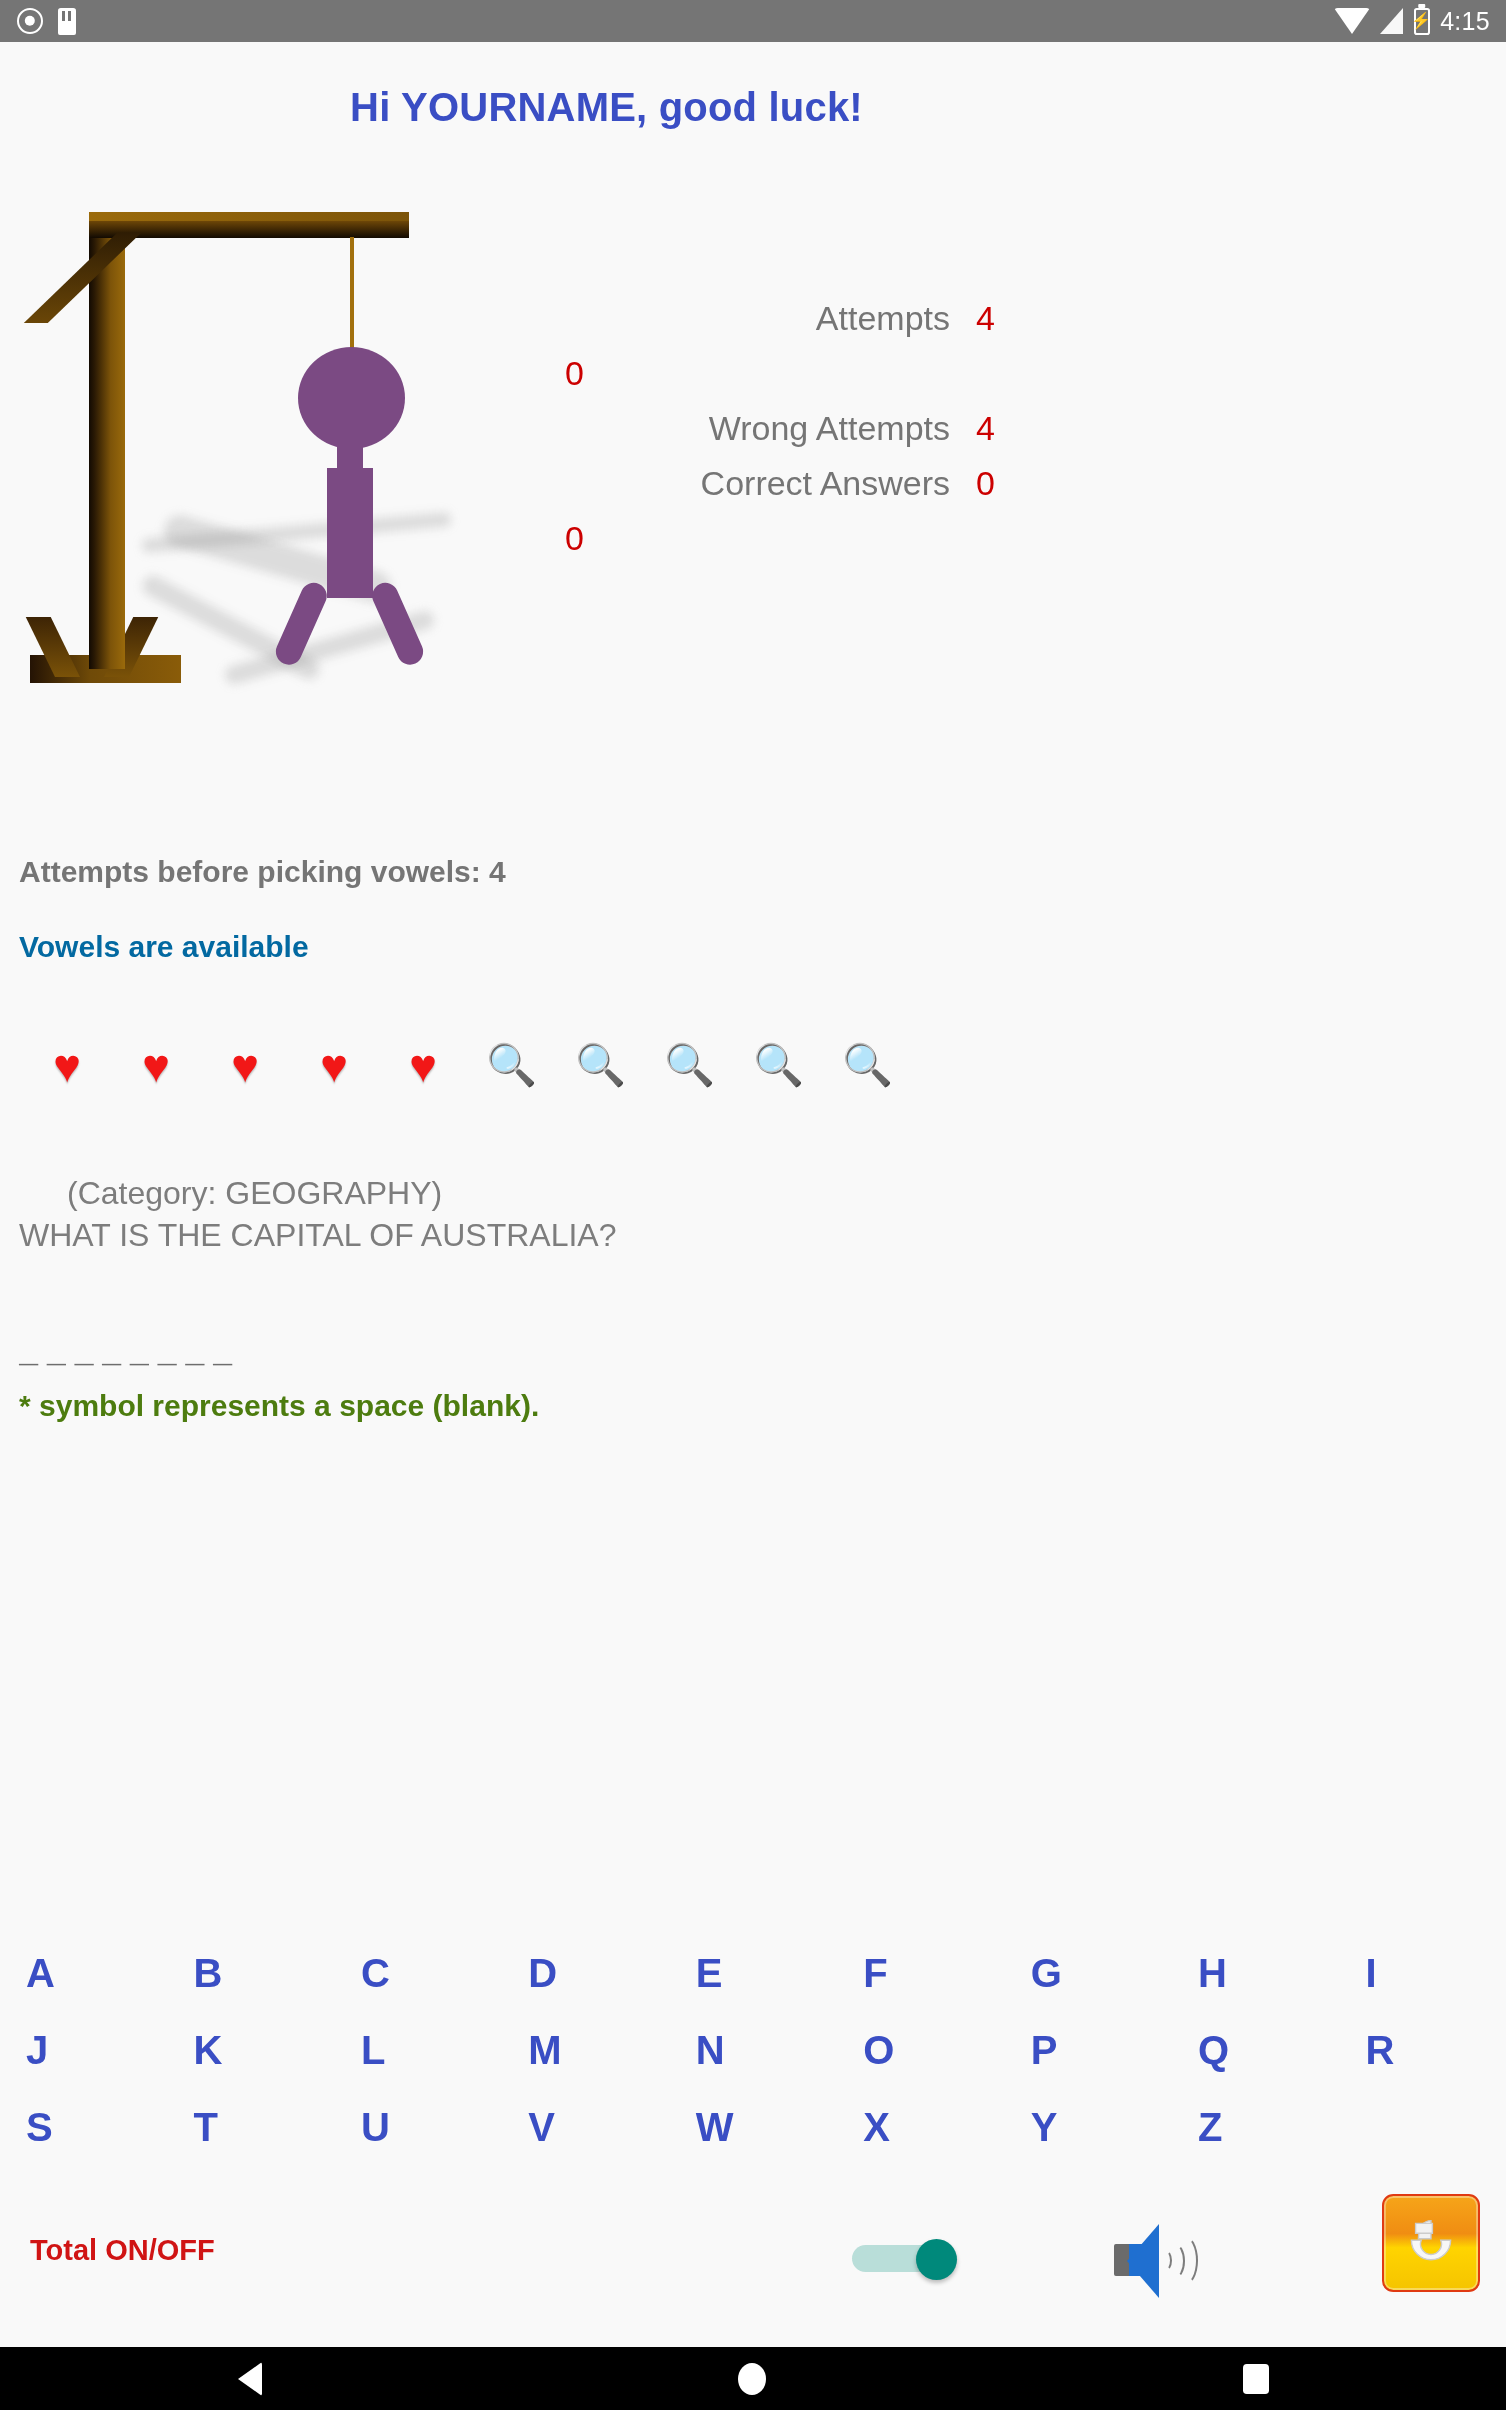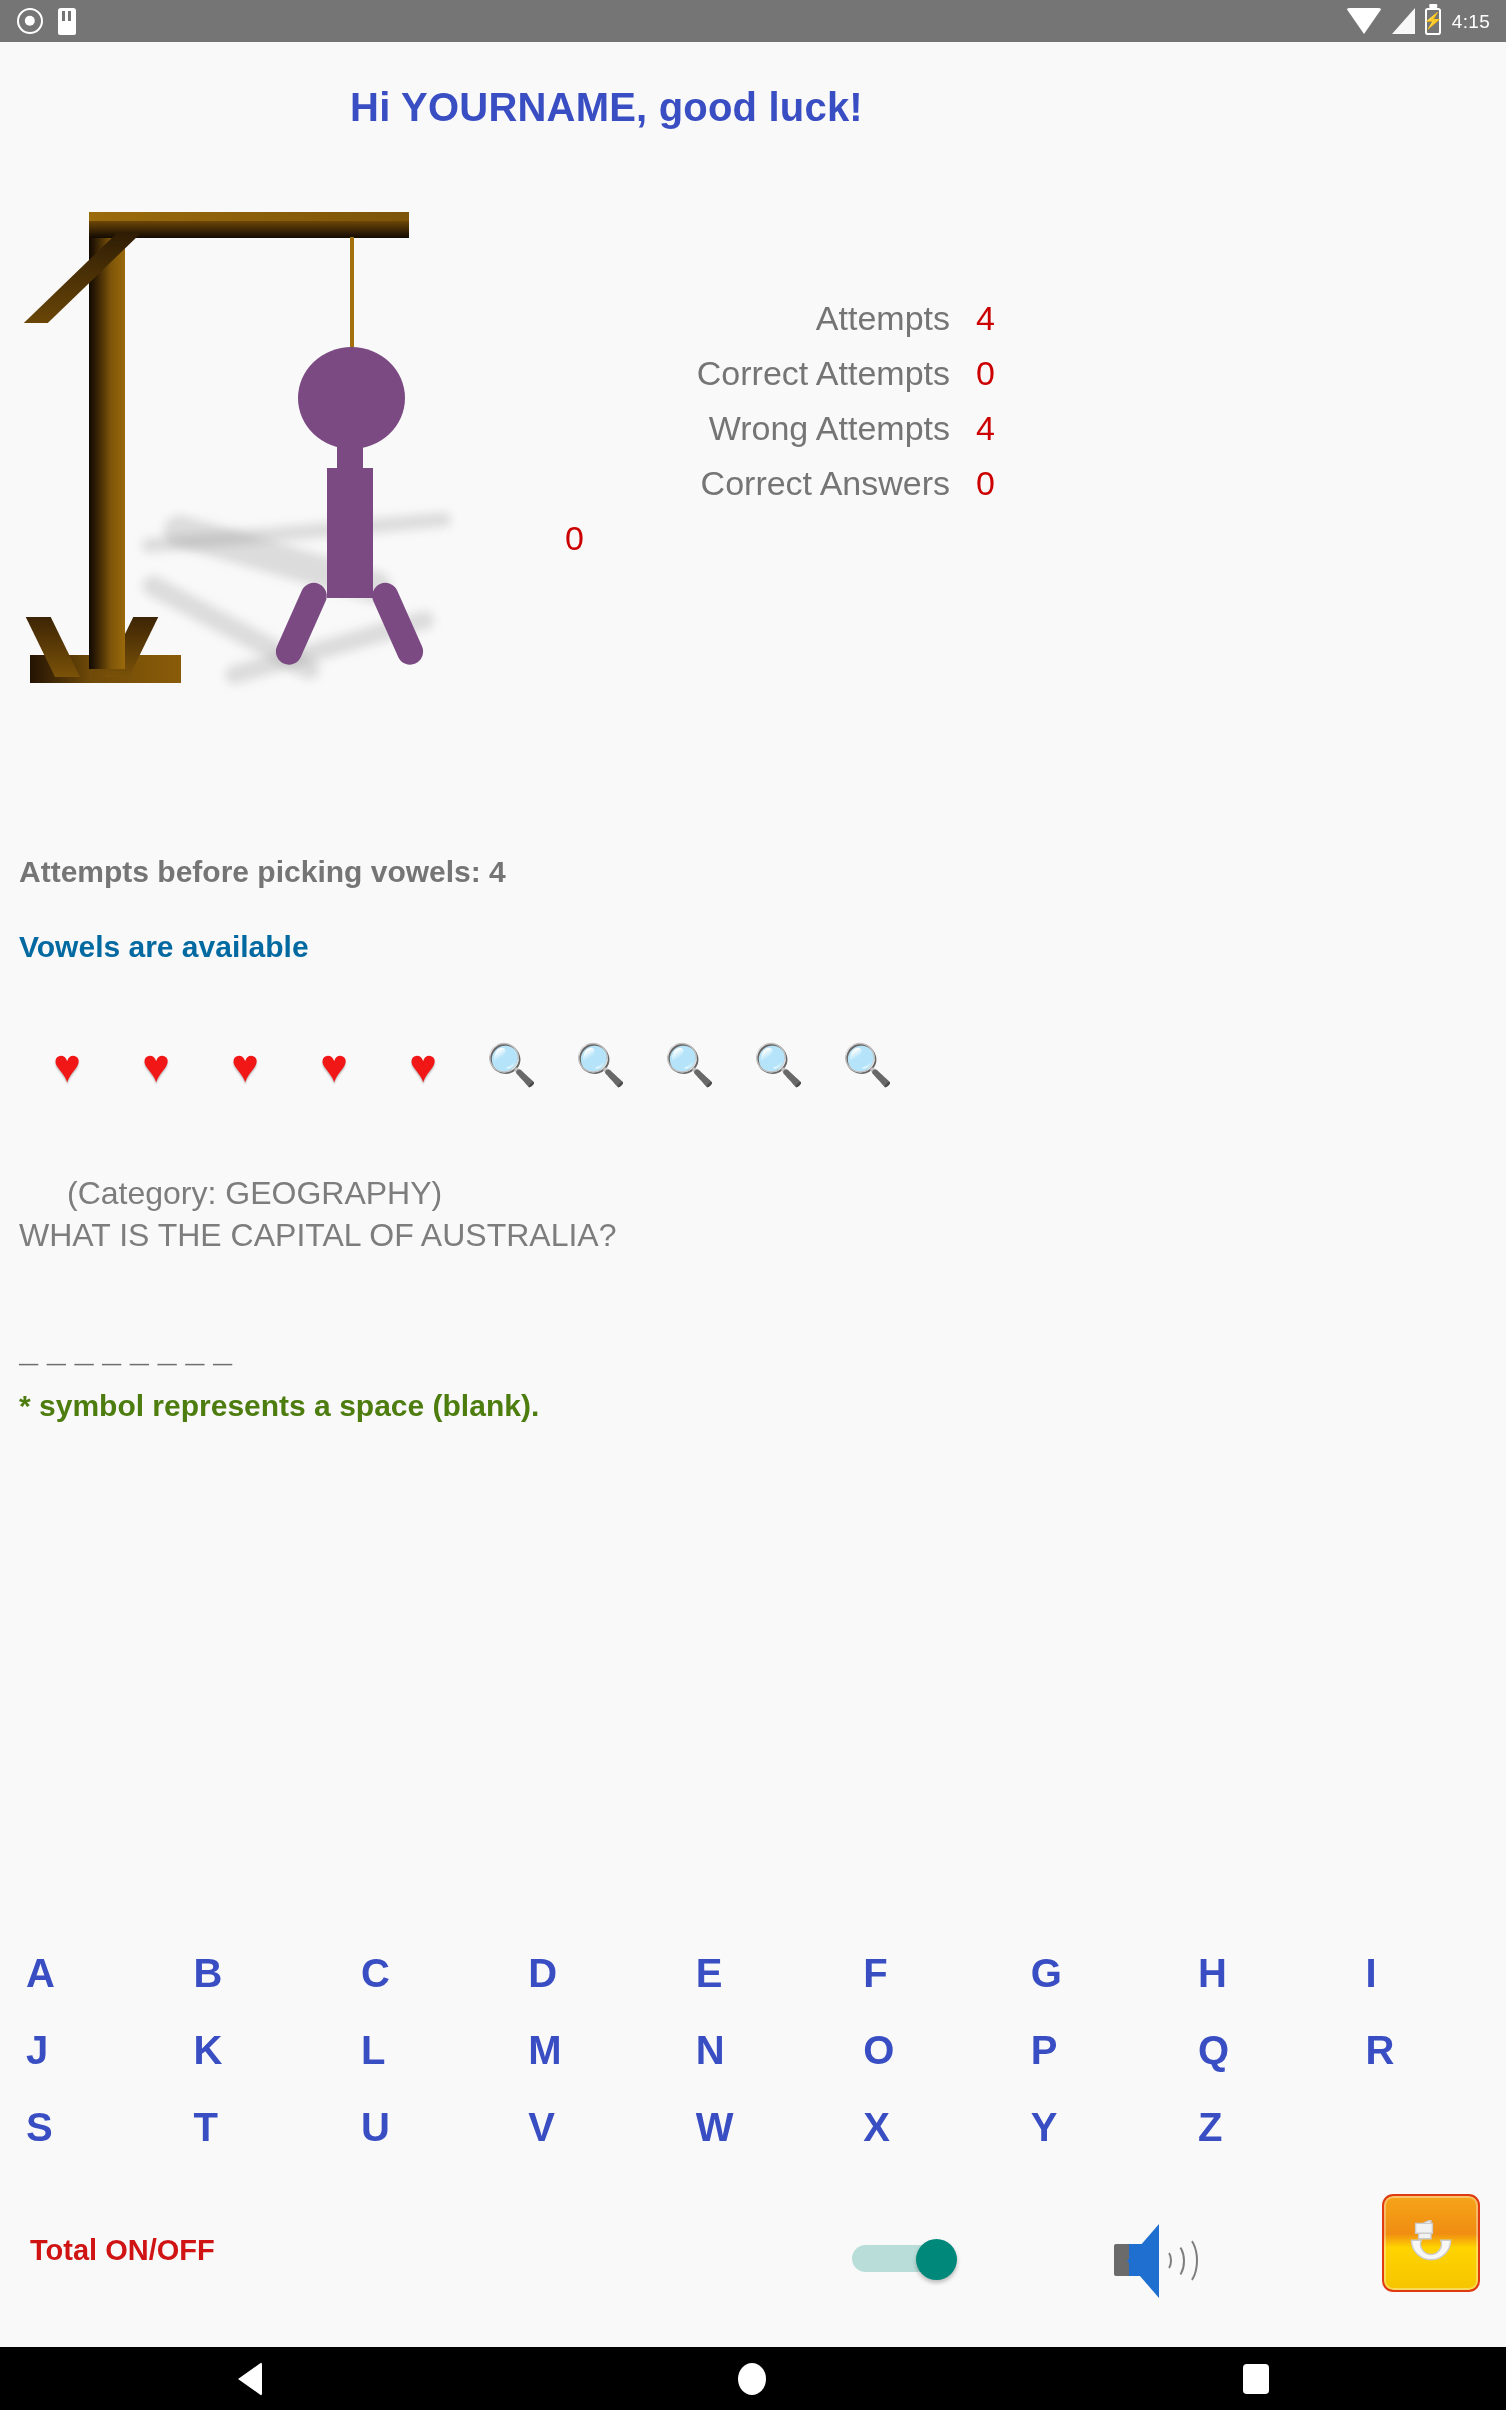--- a/index.html
+++ b/index.html
@@ -12,21 +12,21 @@
   .screen { position: relative; width: 1507px; height: 2411px; background: #f9f9f9; }
 
   
   .statusbar {
     position: absolute; top: 0; left: 0; width: 1507px; height: 42px;
     background: #757575; display: flex; align-items: center;
     padding: 0 17px; color: #ffffff;
   }
   .sb-left { display: flex; align-items: center; gap: 15px; }
   .sb-right { margin-left: auto; display: flex; align-items: center; gap: 10.4px; }
-  .sb-time { font-size: 19px; font-weight: 500; letter-spacing: 0.3px; line-height:1; }
+  .sb-time { font-size: 25px; font-weight: 500; letter-spacing: 0.3px; line-height:1; }
 
   .icon-rec {
     width: 26px; height: 26px; border-radius: 50%;
     border: 2.8px solid #ffffff; position: relative;
   }
   .icon-rec:after {
     content:""; position:absolute; left:50%; top:50%;
     transform: translate(-50%,-50%);
     width: 10.4px; height: 10.4px; border-radius:50%; background:#ffffff;
   }
@@ -319,21 +319,20 @@
     <div class="fig-leg-l"></div>
     <div class="fig-leg-r"></div>
   </div>
 
   <div class="stats">
     <div class="stat-row">
       <div class="stat-label">Attempts</div>
       <div class="stat-value">4</div>
     </div>
     <div class="stat-row">
-      <div class="stat-label">Correct Attempts</div>
       <div class="stat-value">0</div>
     </div>
     <div class="stat-row">
       <div class="stat-label">Wrong Attempts</div>
       <div class="stat-value">4</div>
     </div>
     <div class="stat-row">
       <div class="stat-label">Correct Answers</div>
       <div class="stat-value">0</div>
     </div>

